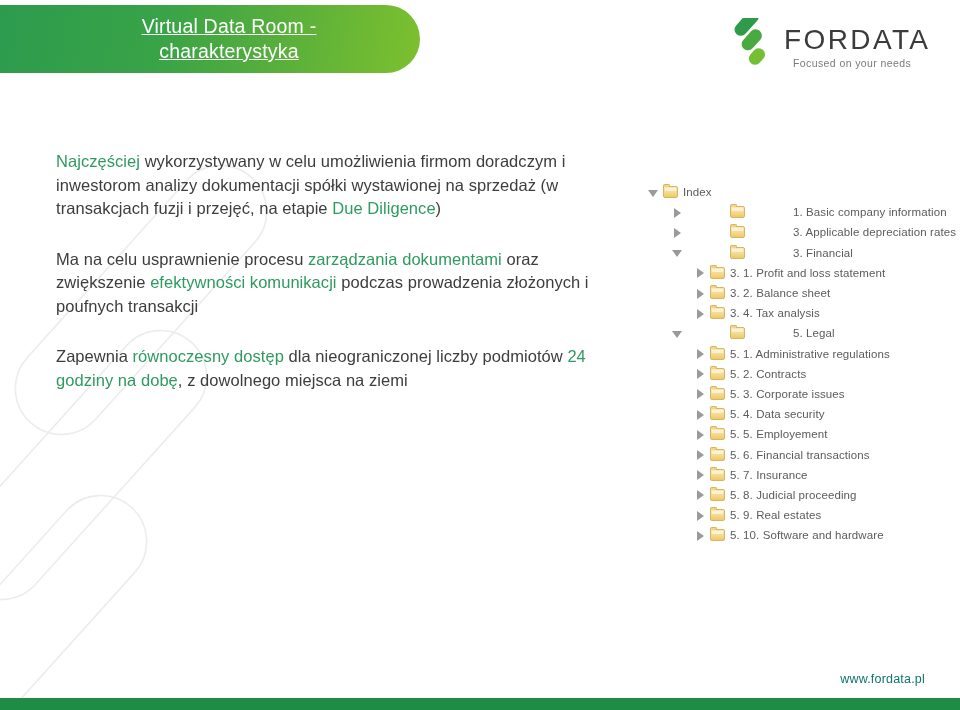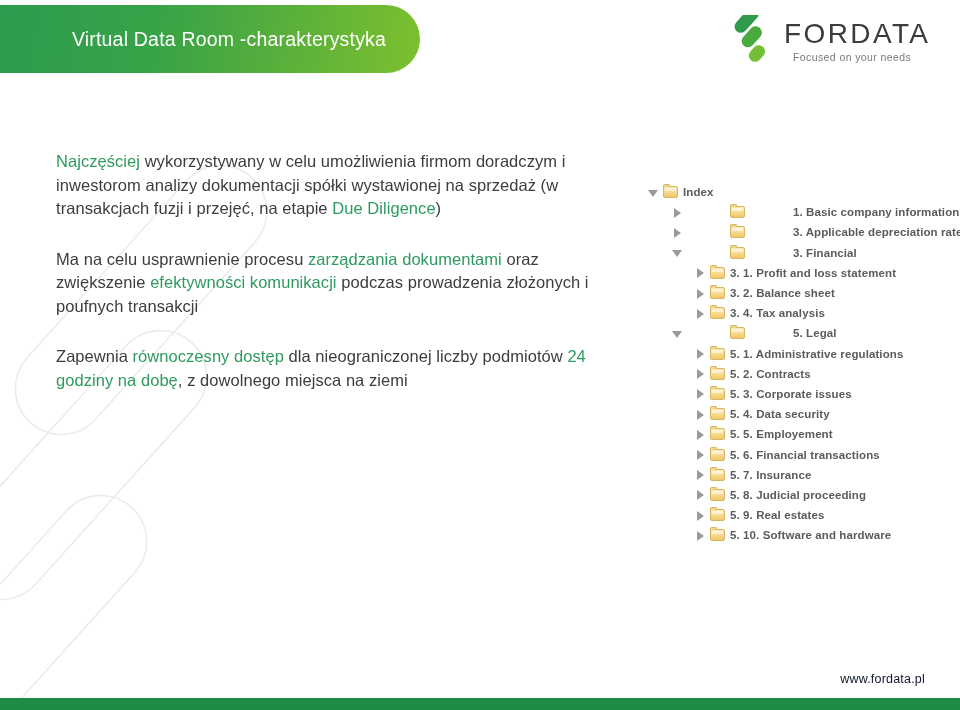--- a/index.html
+++ b/index.html
@@ -34,43 +34,44 @@
     background: linear-gradient(100deg, #2d9b4e 0%, #38a347 38%, #53ad3d 62%, #72bb32 90%, #7cc02e 100%);
     border-top-right-radius: 34px;
     border-bottom-right-radius: 34px;
     z-index: 2;
   }
   #title-text {
     position: absolute;
     left: 0; top: 0;
     width: 420px; height: 68px;
     display: flex;
-    flex-direction: row;
+    flex-direction: column;
     align-items: center;
     justify-content: center;
     color: #ffffff;
     font-size: 19.5px;
     line-height: 25px;
     font-weight: 400;
     letter-spacing: 0.2px;
     text-align: center;
     padding-left: 38px;
     box-sizing: border-box;
+    text-decoration: underline;
   }
   #title-text .l1, #title-text .l2 { display: block; white-space: nowrap; }
 
   
   #logo {
     position: absolute;
     right: 36px;
     top: 12px;
     width: 200px;
     height: 58px;
     display: flex;
-    align-items: center;
+    align-items: flex-end;
     z-index: 2;
   }
   #logo-mark { width: 50px; height: 52px; flex: none; }
   #logo-words { margin-left: 10px; }
   #logo-name {
     font-size: 28px;
     letter-spacing: 2.4px;
     color: #3b3b3b;
     line-height: 30px;
     font-weight: 400;
@@ -165,33 +166,32 @@
     left: 1px; top: 1px;
     right: 1px;
     height: 3px;
     background: rgba(255,255,255,0.55);
   }
   .tlabel {
     font-size: 11.5px;
     color: #5b5b5b;
     line-height: 14px;
     letter-spacing: 0.1px;
-    font-weight: bold;
   }
   .lvl0 { padding-left: 0px; }
   .lvl1 { padding-left: 24px; gap: 43px; }
   .lvl2 { padding-left: 47px; }
 
   
   #footer-url {
     position: absolute;
     right: 35px;
     bottom: 24px;
     font-size: 12.5px;
-    color: #0f172a;
+    color: #0f766e;
     letter-spacing: 0.2px;
     z-index: 2;
   }
   #bottom-bar {
     position: absolute;
     left: 0; bottom: 0;
     width: 960px; height: 12px;
     background: #1e8c45;
     z-index: 2;
   }

